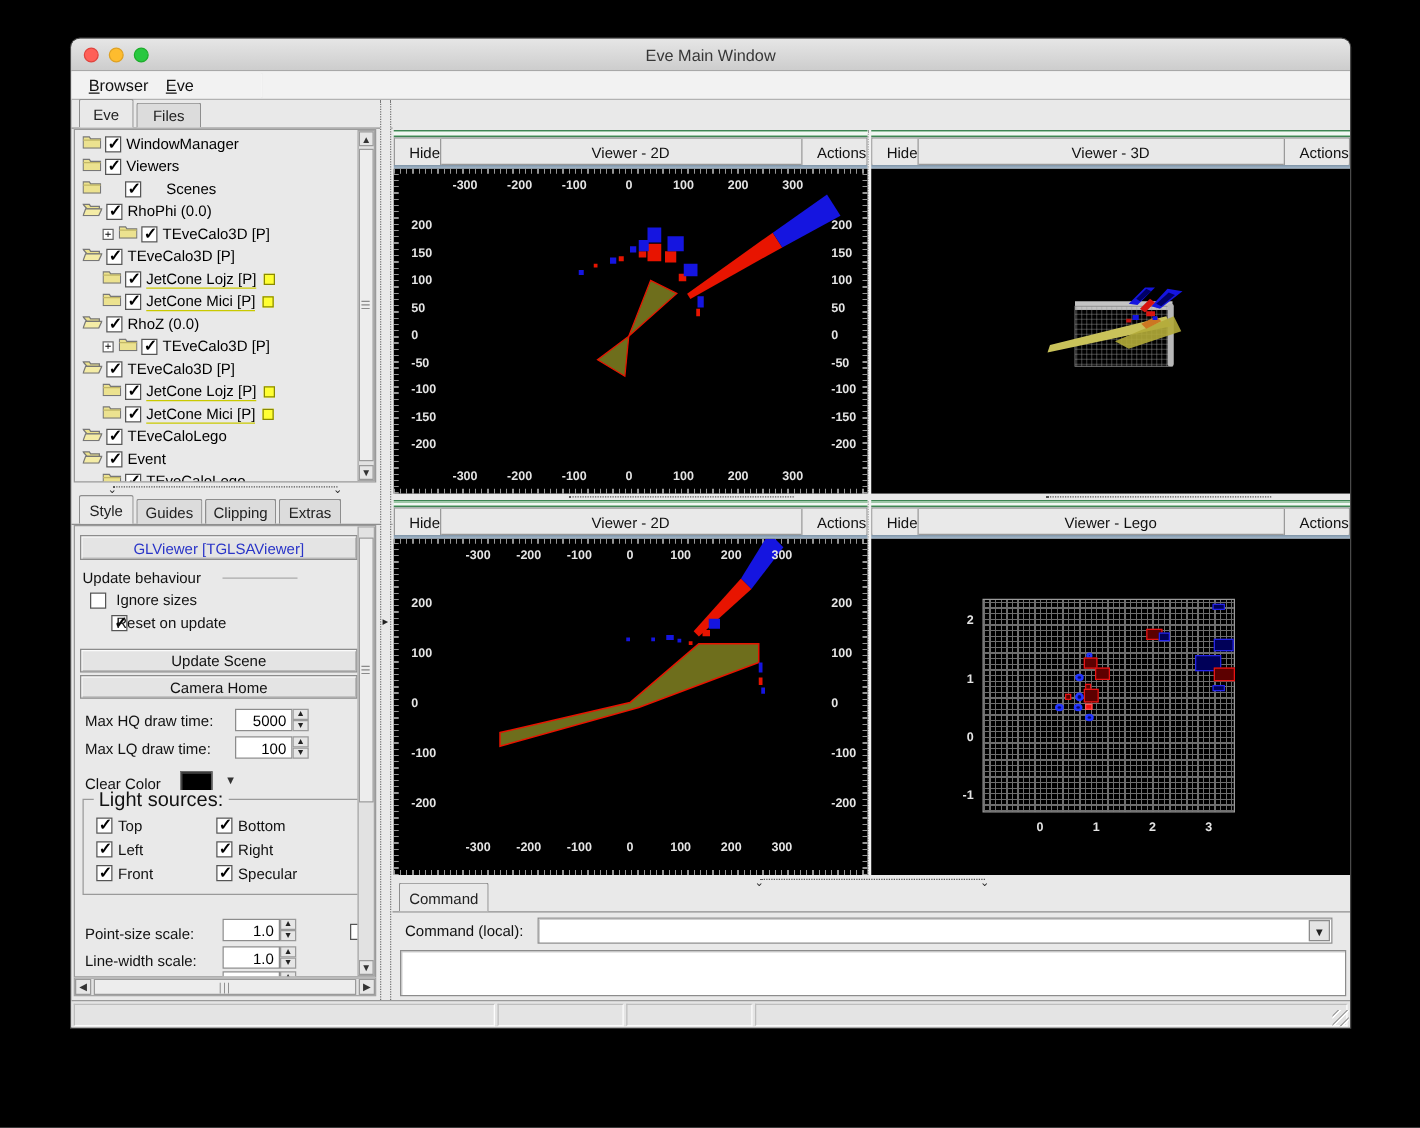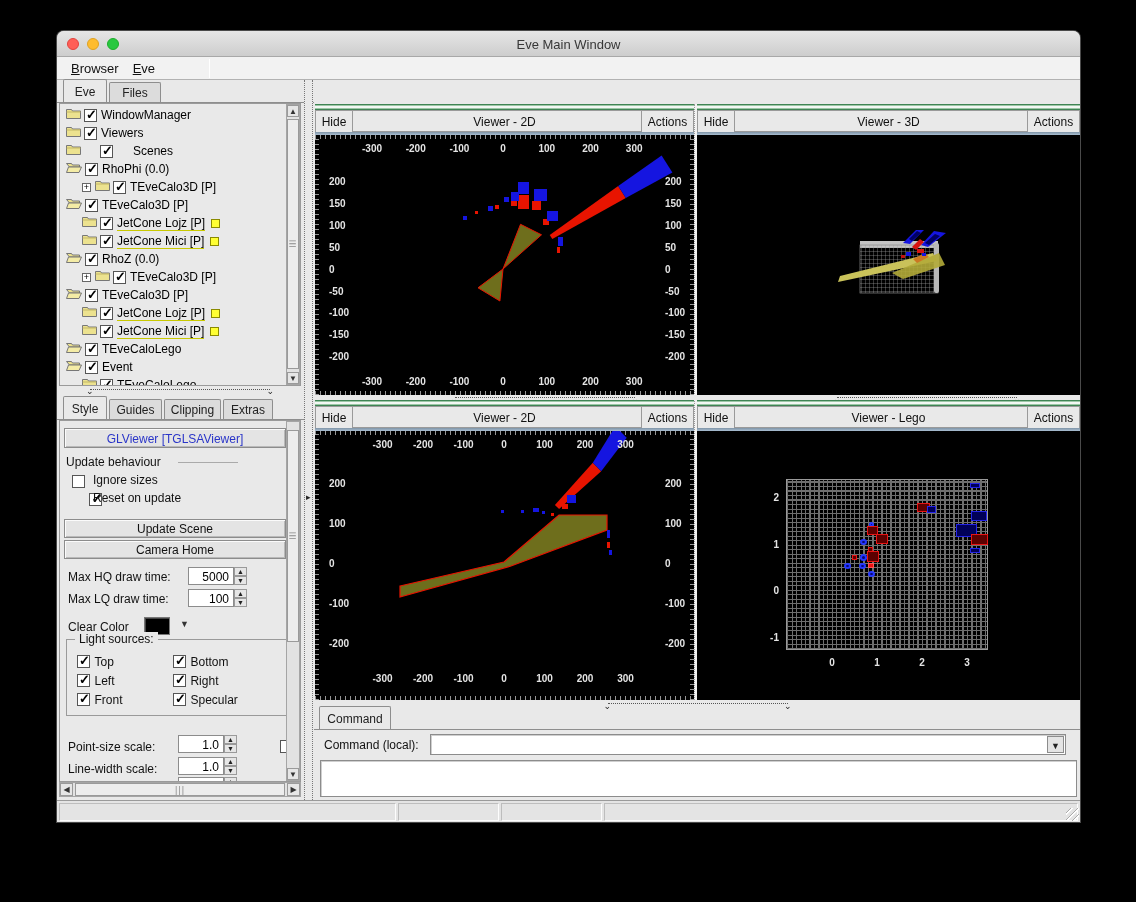--- a/index.html
+++ b/index.html
@@ -50,21 +50,21 @@
   .hsplit .handle { position:absolute; left:50%; top:2px; transform:translateX(-50%); width:180px;
                     border-top:1px dotted #555; }
   .hsplit .vv { position:absolute; top:-4px; font-size:9px; color:#222; }
   .vsplit { position:absolute; background:#e9e9e9; border-left:1px dotted #777; border-right:1px dotted #777; }
   
   .greenbar { position:absolute; height:6px;
      background:linear-gradient(180deg,#3f8454 0 1px,#9cc7a6 1px 2px,#f2f7f3 2px 4px,#9cc7a6 4px 5px,#3f8454 5px 6px); }
   .pane-header { position:absolute; height:22px; background:#e9e9e9; border:1px solid #9a9a9a; }
   .pane-header .ph-title { position:absolute; top:4px; width:100%; text-align:center; font-size:12px; color:#111; }
   .ph-btn { position:absolute; top:0; height:22px; background:#e9e9e9; font-size:12px; color:#111;
-            text-align:center; padding-top:4px; }
+            text-align:right; padding-top:4px; }
   .blueline { position:absolute; height:3px; background:linear-gradient(#7e93a6,#aabfd2); }
   .pcontent { position:absolute; background:#000; overflow:hidden; }
   .ruler-x { position:absolute; left:0; width:100%; height:4px;
              background:repeating-linear-gradient(90deg,#bbb 0 1px,transparent 1px 5px); opacity:.8; }
   .ruler-y { position:absolute; top:0; height:100%; width:4px;
              background:repeating-linear-gradient(0deg,#bbb 0 1px,transparent 1px 5px); opacity:.8; }
   .tickrow { position:absolute; }
   .tickrow .tick { position:absolute; color:#e4e4e4; font-size:10px; font-weight:bold; white-space:nowrap; }
   .tickrow.tx .tick { transform:translateX(-50%); }
   .tickrow.ty .tick { transform:translateY(-50%); }
@@ -73,21 +73,21 @@
   .lego-grid { position:absolute; background-color:#000; border:1px solid #9a9a9a;
     background-image:repeating-linear-gradient(90deg,#6f6f6f 0 1px,transparent 1px 4.5px),
                      repeating-linear-gradient(0deg,#6f6f6f 0 1px,transparent 1px 4.5px); }
   .cell { position:absolute; }
   .cell.r { background:#5c0000; border:1px solid #e81414; }
   .cell.b { background:#000058; border:1px solid #2424e8; }
   .cell.B { background:#08086a; border:2px solid #2436ff; border-radius:50%; }
   .cell.R { background:#ee1111; border:1px solid #ff5555; }
   
   .groupbox { position:absolute; border:1px solid #9a9a9a; }
-  .groupbox .legend { position:absolute; top:-8px; left:8px; background:#e9e9e9; padding:0 4px; font-size:12px; color:#111; }
+  .groupbox .legend { position:absolute; top:-8px; left:8px; background:#e9e9e9; padding:0 4px; font-size:16px; color:#111; }
   
   .spin { position:absolute; }
   .spin .val { position:absolute; left:0; top:0; width:46px; height:18px; background:#fff; border:1px solid #8c8c8c;
                font-size:12px; text-align:right; padding:2px 4px 0 0; color:#000; }
   .spin .arr { position:absolute; left:46px; width:13px; height:9px; background:#e6e6e6; border:1px solid #9a9a9a;
                font-size:7px; line-height:7px; text-align:center; color:#222; }
   
   .statusbar { position:absolute; left:0; bottom:0; width:100%; height:22px; background:#e4e4e4; border-top:1px solid #9a9a9a; }
   .status-seg { position:absolute; top:2px; height:18px; border:1px solid; border-color:#bdbdbd #fdfdfd #fdfdfd #bdbdbd; }
   .resize-grip { position:absolute; right:1px; bottom:1px; width:13px; height:13px;

